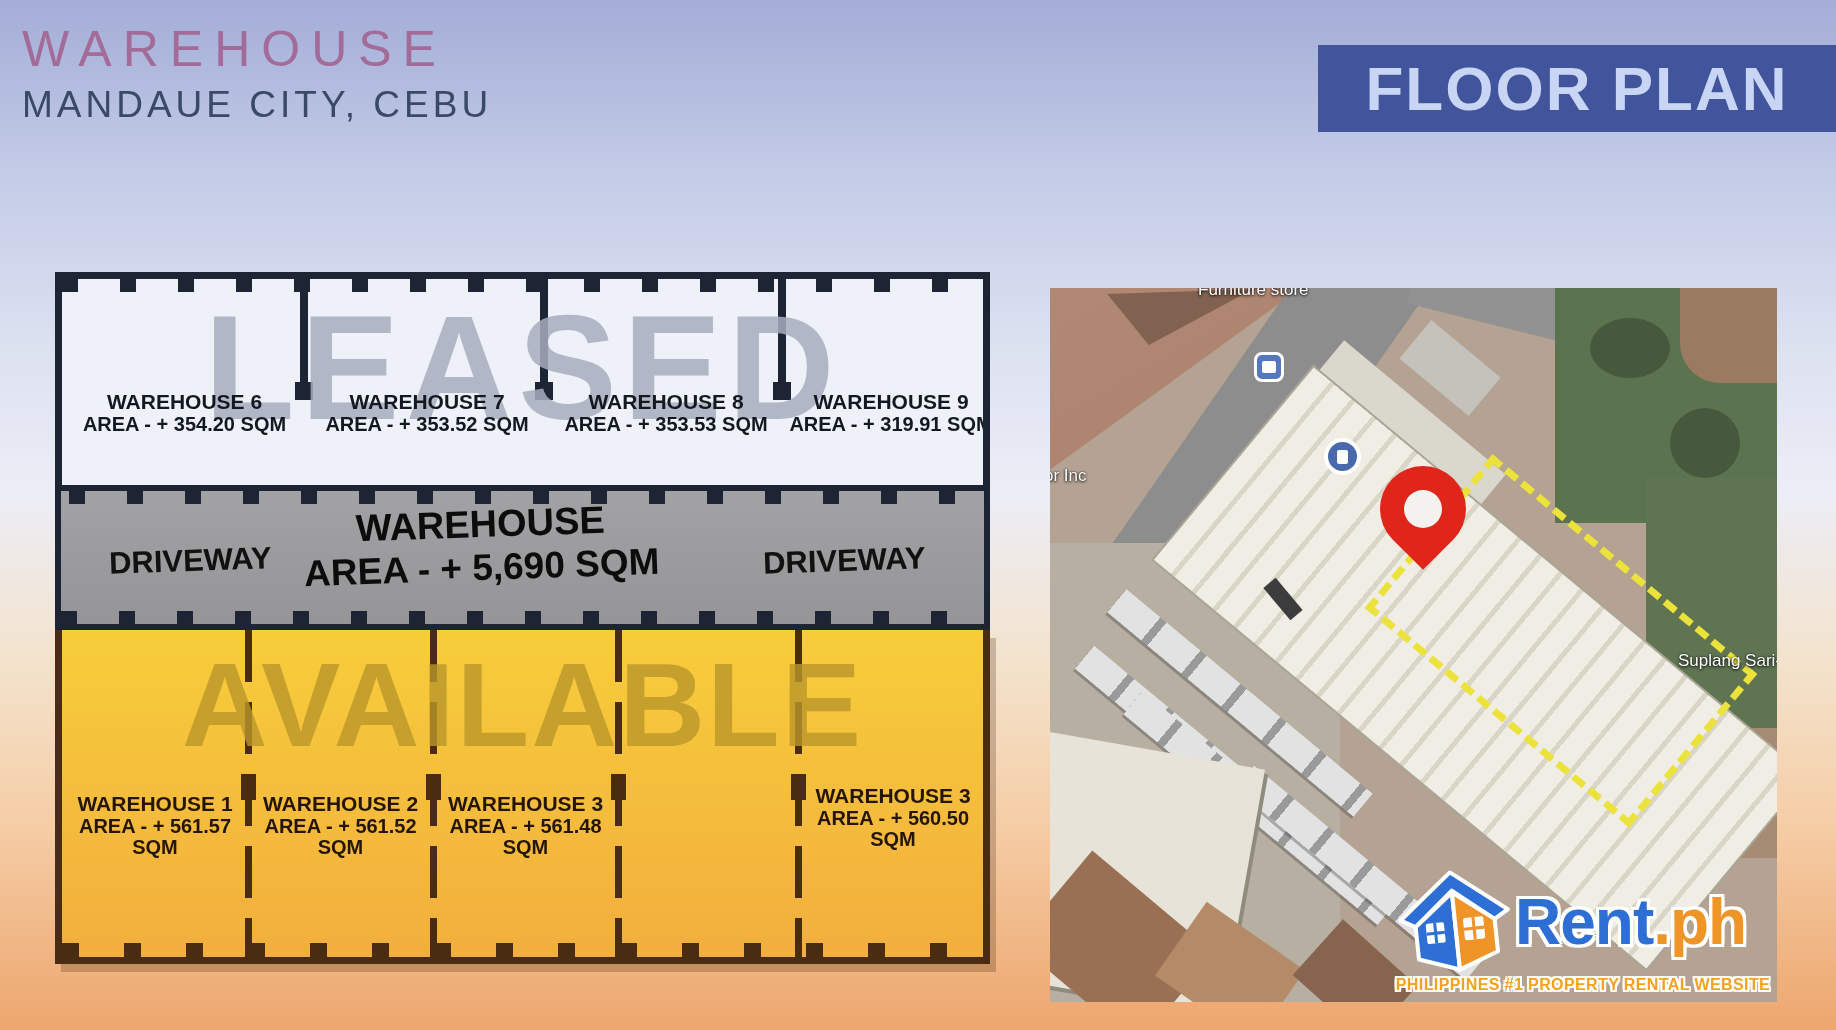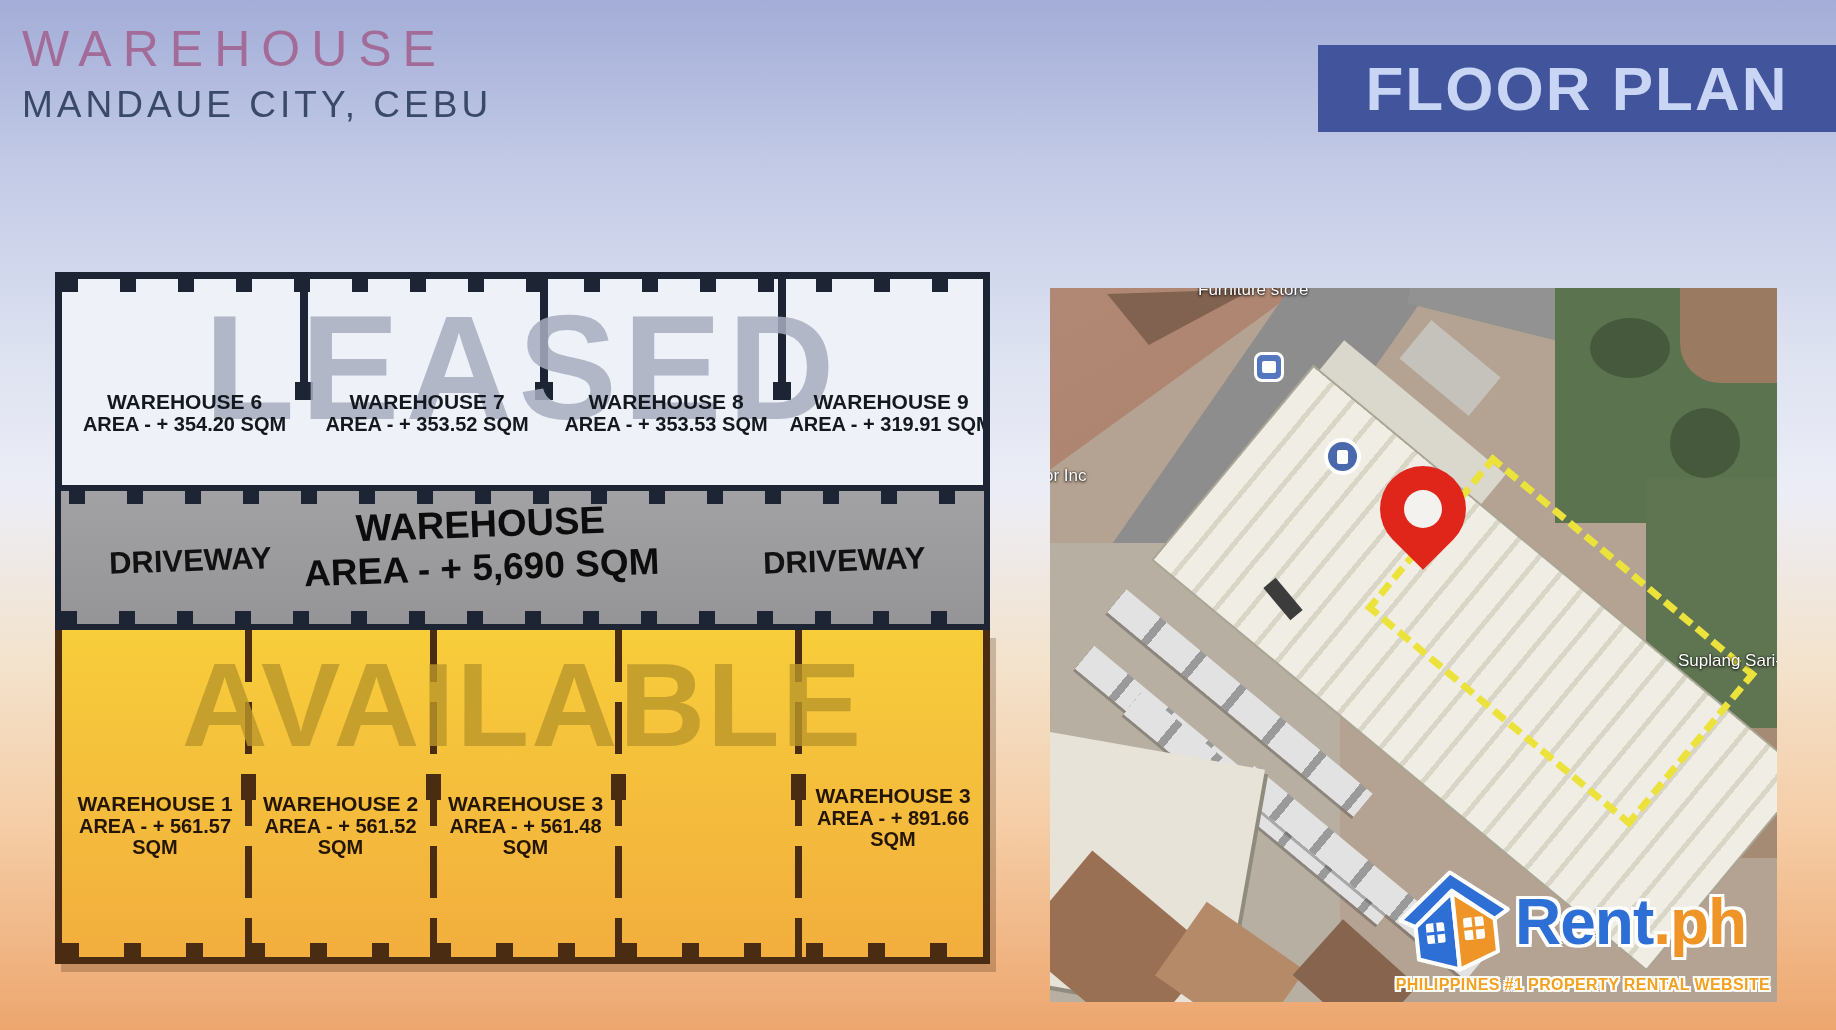--- a/index.html
+++ b/index.html
@@ -152,21 +152,21 @@
       <div class="unit u-bot" style="left:186px;width:185px">
         <div class="nm">WAREHOUSE 2</div>
         <div class="ar">AREA - + 561.52 SQM</div>
       </div>
       <div class="unit u-bot" style="left:371px;width:185px">
         <div class="nm">WAREHOUSE 3</div>
         <div class="ar">AREA - + 561.48 SQM</div>
       </div>
       <div class="unit u-bot" style="left:736px;width:190px;top:155px">
         <div class="nm">WAREHOUSE 3</div>
-        <div class="ar">AREA - + 891.66 SQM</div>
+        <div class="ar">AREA - + 560.50 SQM</div>
       </div>
     </div>
   </div>
 
   <div class="map">
     <div class="abs m-dirt"></div>
     <div class="abs m-dirt2"></div>
     <div class="abs m-road"></div>
     <div class="abs m-road2"></div>
     <div class="abs m-green-tr"></div>

